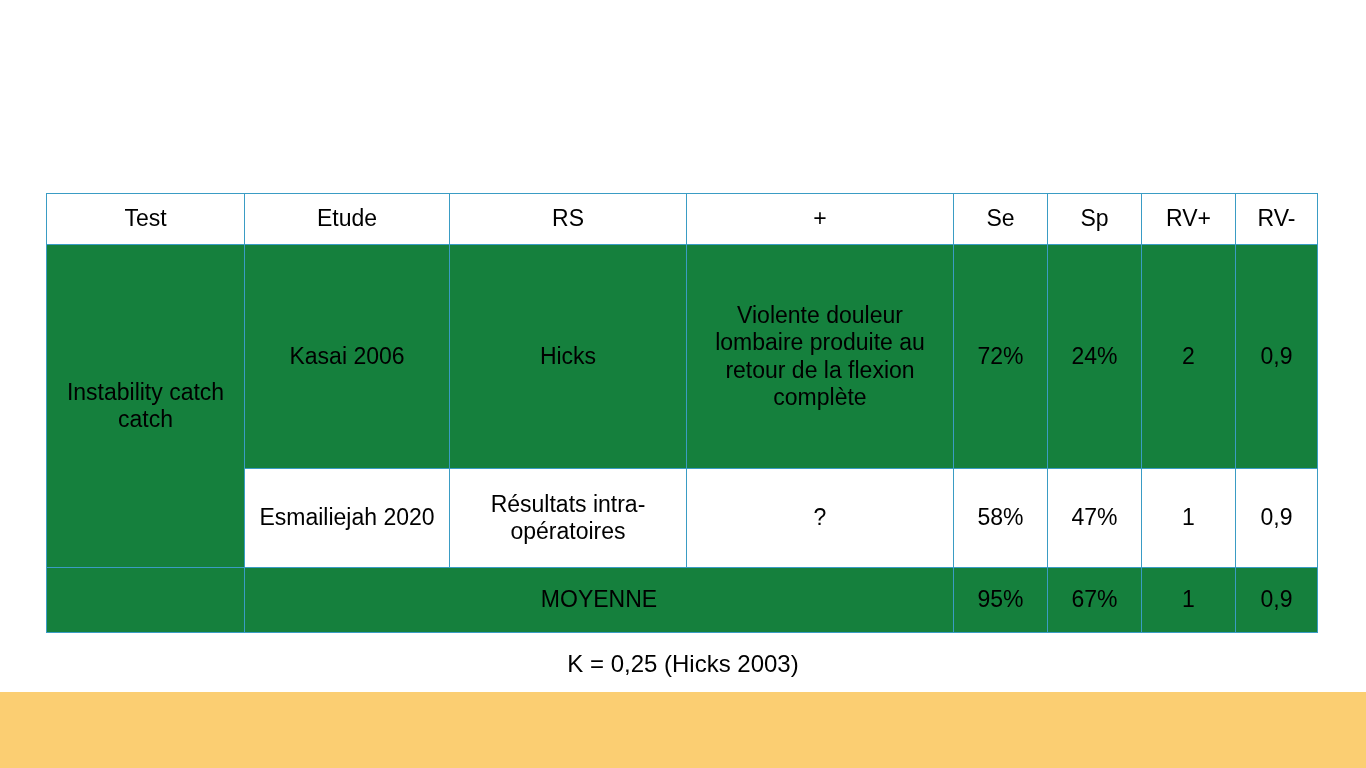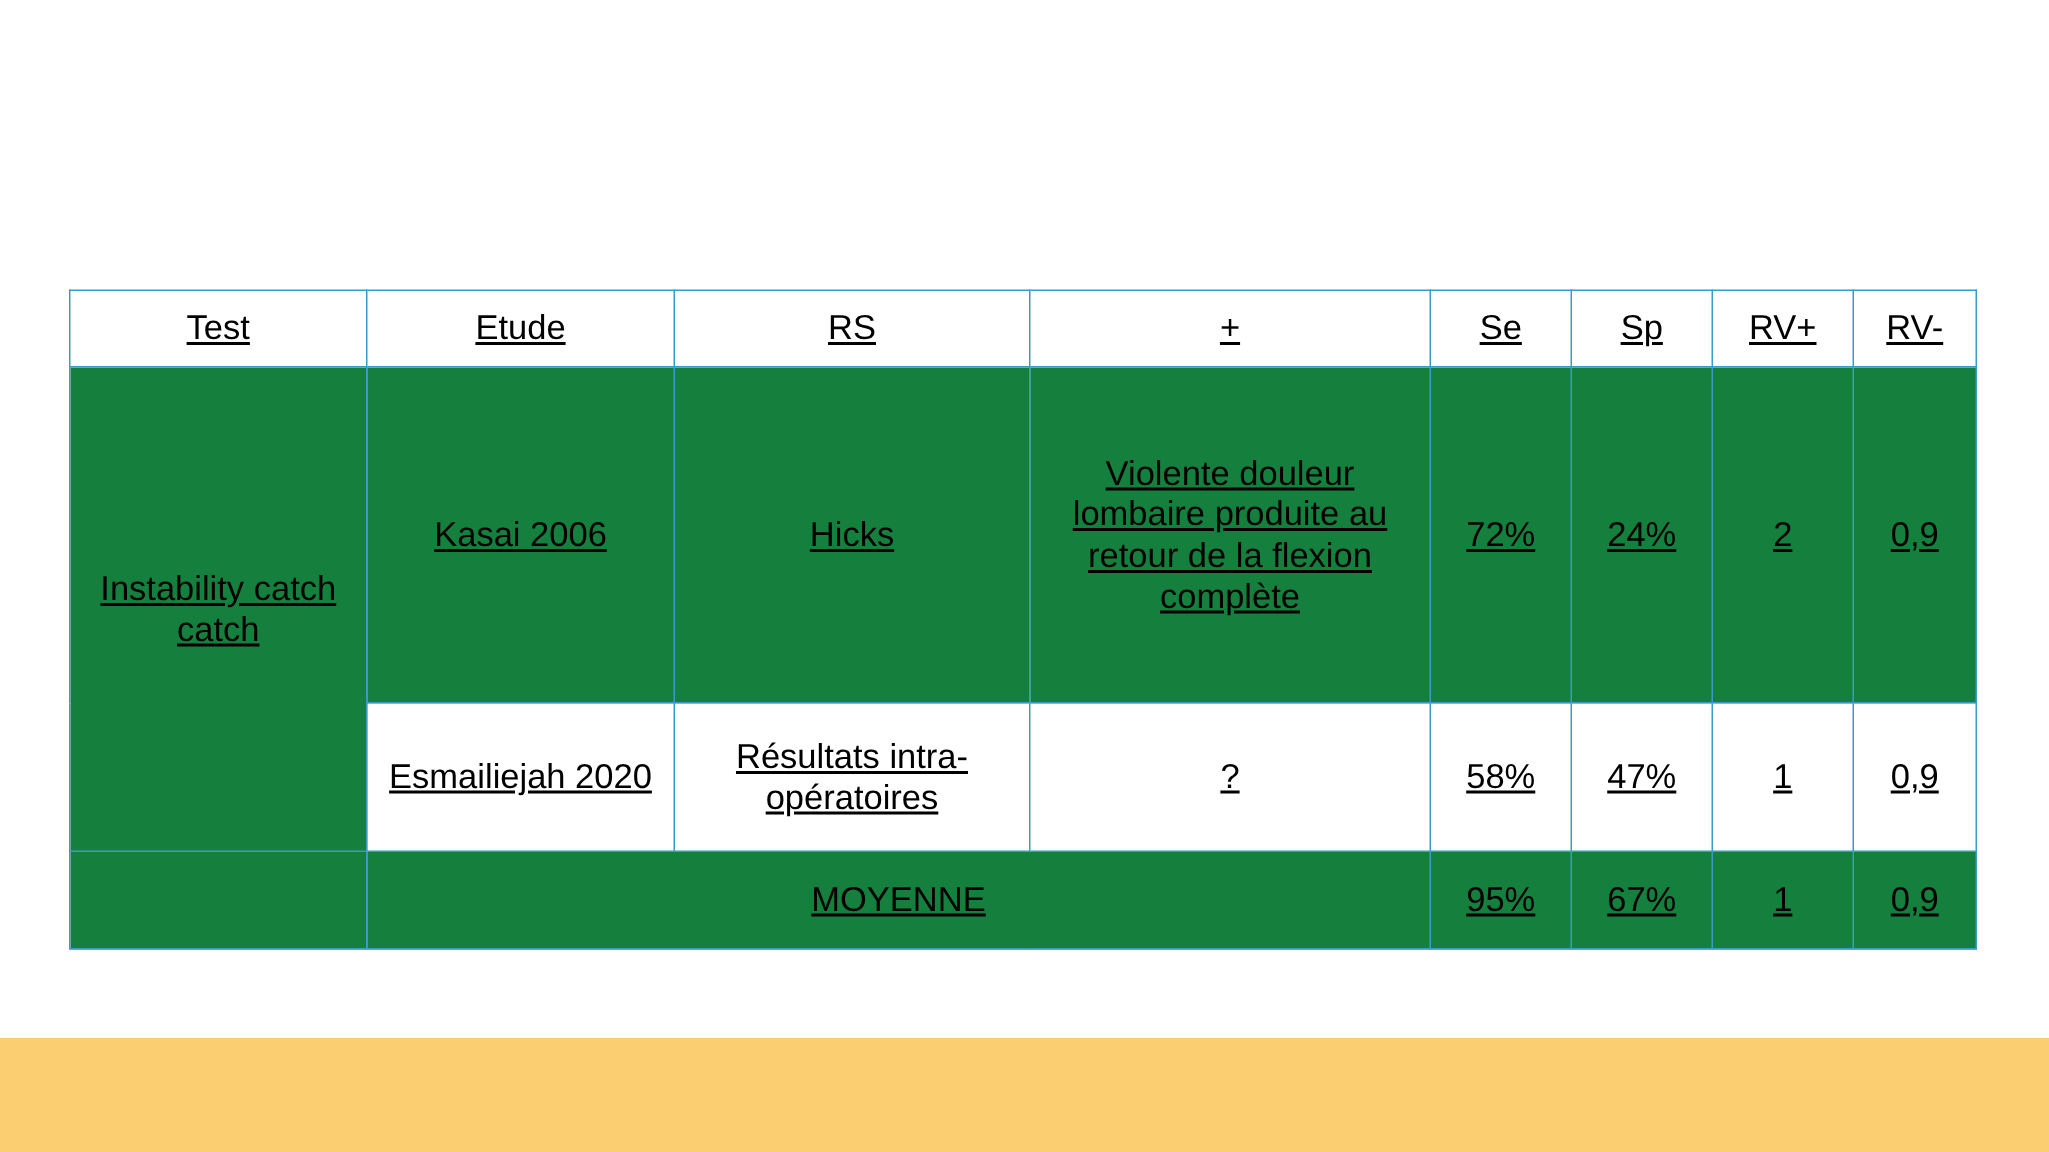--- a/index.html
+++ b/index.html
@@ -37,21 +37,20 @@
   table.data-table td,
   table.data-table th {
     border: 1px solid #3a9cc4;
     font-size: 23px;
     color: #000000;
     text-align: center;
     vertical-align: middle;
     padding: 4px 6px;
     font-weight: normal;
     line-height: 1.18;
-    text-decoration: underline;
   }
 
   
   thead th {
     font-weight: bold;
     background: #ffffff;
     height: 42px;
     border-bottom: 3px solid #3a9cc4;
   }
 
@@ -159,16 +158,17 @@
           <td class="shaded bold" colspan="3">MOYENNE</td>
           <td class="shaded bold">95%</td>
           <td class="shaded bold">67%</td>
           <td class="shaded bold">1</td>
           <td class="shaded bold">0,9</td>
         </tr>
       </tbody>
     </table>
   </div>
 
+  <div class="footnote">K = 0,25 (Hicks 2003)</div>
 
   <div class="bottom-band"></div>
 
 </div>
 
 </body></html>

